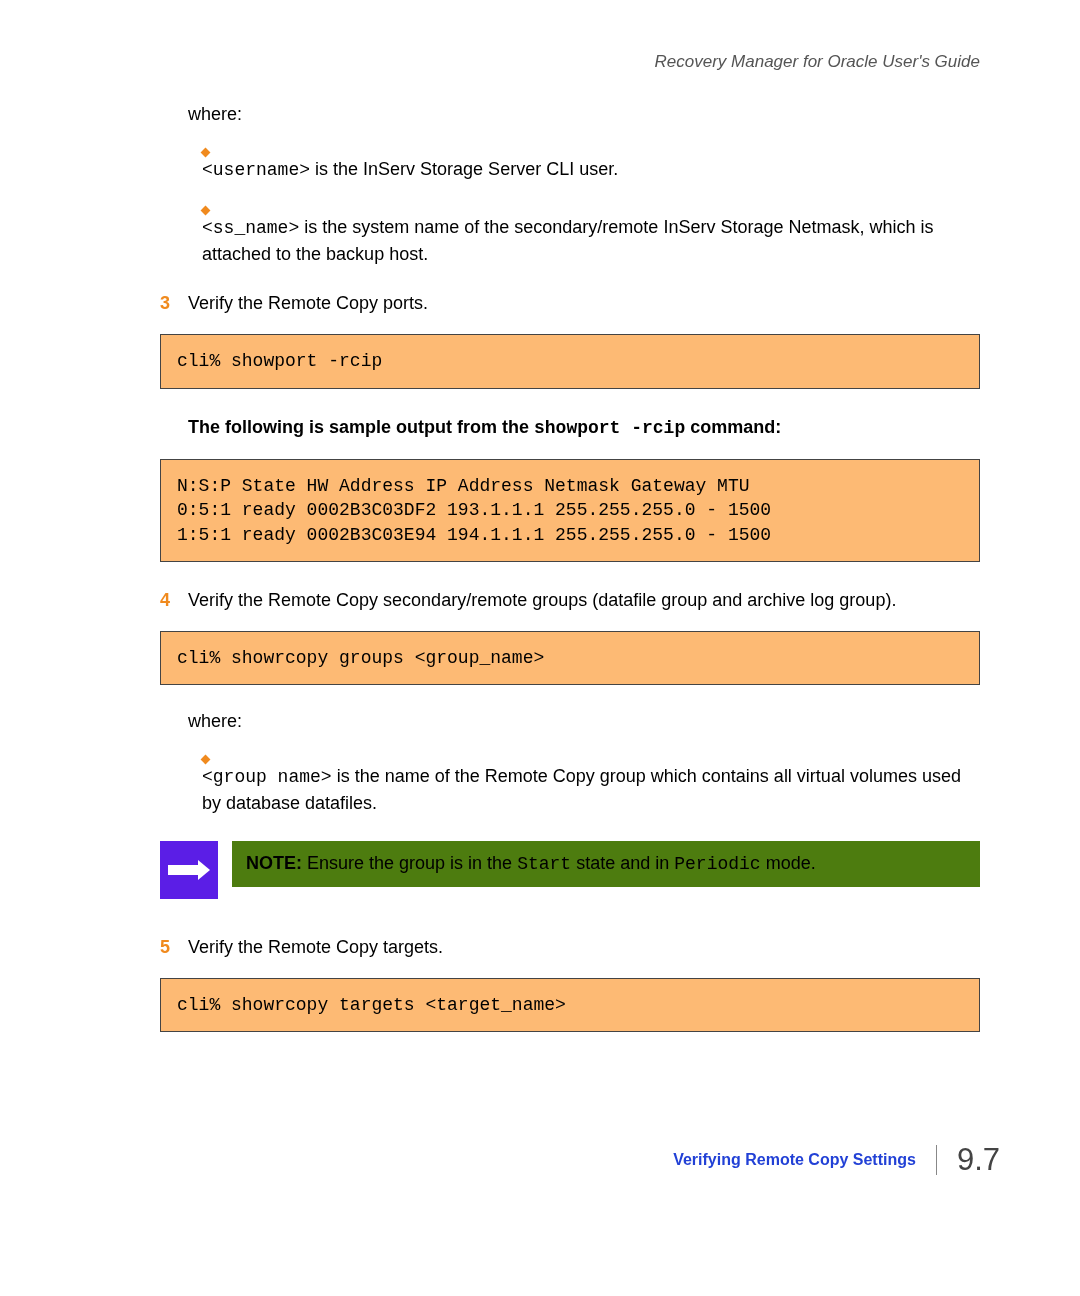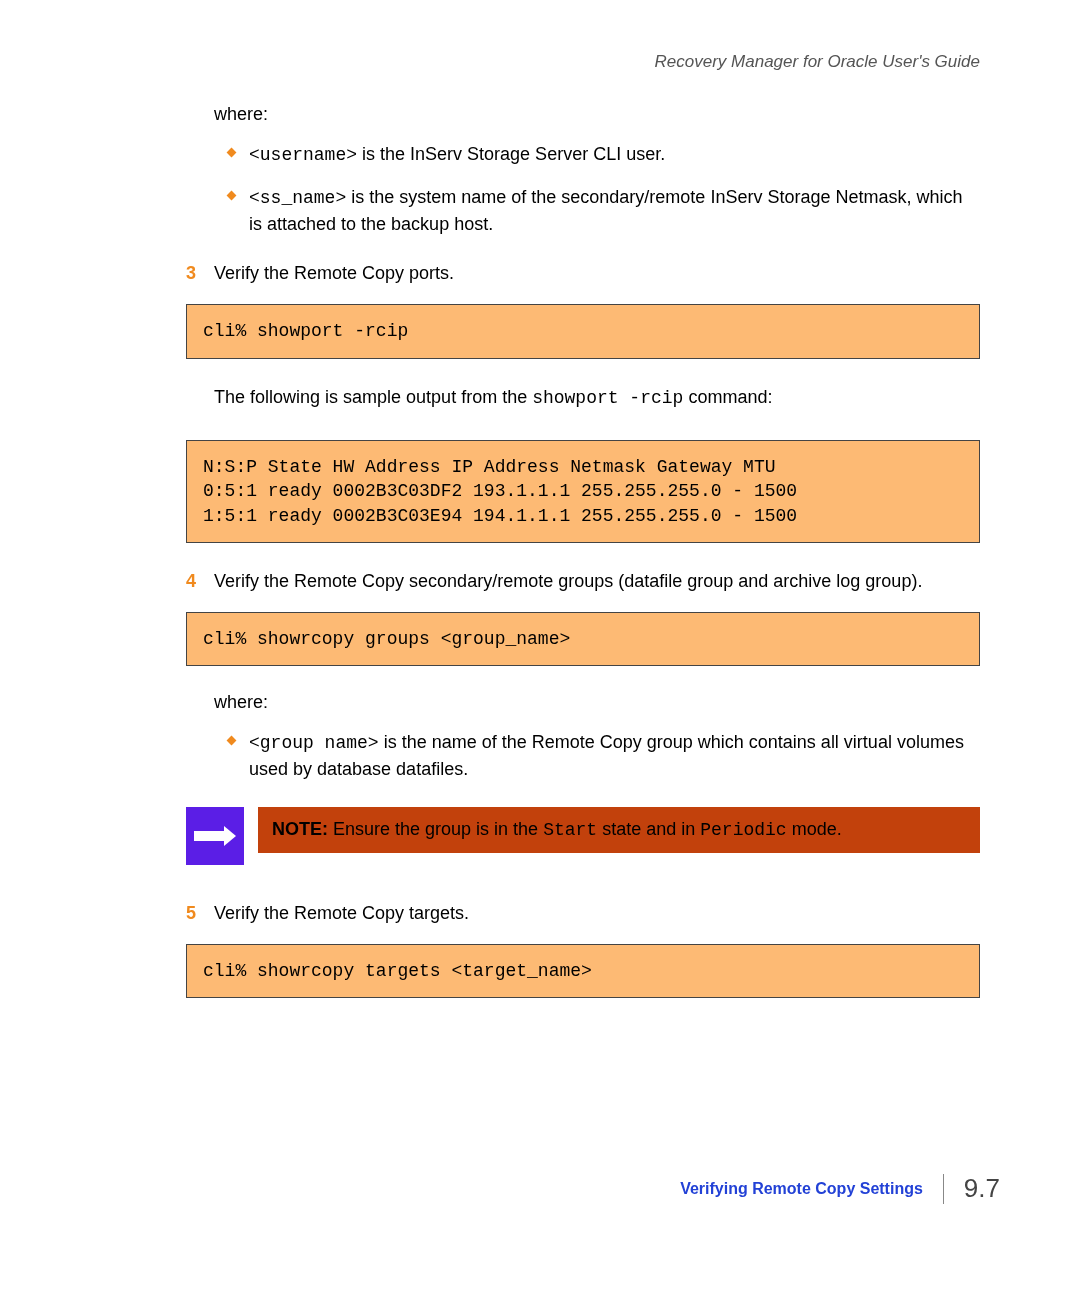--- a/index.html
+++ b/index.html
@@ -10,21 +10,20 @@
     font-family: "Segoe UI", "Myriad Pro", Arial, sans-serif;
     font-size: 18px;
     color: #000;
     position: relative;
   }
   .page {
     position: relative;
     width: 100%;
     height: 100%;
     padding-top: 44px;
-    padding-left: 26px;
   }
   .header {
     position: absolute;
     top: 52px;
     right: 100px;
     font-style: italic;
     font-size: 17px;
     color: #555;
   }
   .content {
@@ -38,20 +37,21 @@
   ul.bullets {
     list-style: none;
     margin-left: 14px;
     margin-bottom: 24px;
   }
   ul.bullets li {
     display: flex;
     align-items: flex-start;
     margin-bottom: 16px;
     line-height: 1.45;
+    flex-direction: column;
   }
   .diamond {
     display: inline-block;
     width: 7px;
     height: 7px;
     background: #f08a1e;
     transform: rotate(45deg);
     margin-right: 14px;
     margin-top: 8px;
     flex-shrink: 0;
@@ -76,22 +76,23 @@
     font-family: "Courier New", monospace;
     font-size: 18px;
     white-space: pre;
     margin-left: -28px;
     margin-right: 0;
     margin-bottom: 26px;
     line-height: 1.35;
     background: #fdba74;
   }
   .para {
-    margin-bottom: 29px;
+    margin-bottom: 18px;
     line-height: 1.4;
+    font-weight: bold;
   }
   .mono { font-family: "Courier New", monospace; font-size: 18px; }
   .note-block {
     display: flex;
     align-items: flex-start;
     margin-left: -28px;
     margin-bottom: 36px;
     margin-top: 14px;
   }
   .note-icon {
@@ -111,46 +112,46 @@
     background: #fff;
   }
   .arrow-head {
     width: 0; height: 0;
     border-top: 10px solid transparent;
     border-bottom: 10px solid transparent;
     border-left: 12px solid #fff;
   }
   .arrow-wrap { display:flex; align-items:center; }
   .note-text {
-    background: #c2410c;
+    background: #4d7c0f;
     padding: 10px 14px;
     flex: 1;
     line-height: 1.4;
   }
   .footer {
     position: absolute;
-    bottom: 92px;
+    bottom: 118px;
     right: 80px;
     display: flex;
     align-items: center;
   }
   .footer .section-title {
     color: #2241d6;
     font-weight: 700;
     font-size: 16px;
     margin-right: 20px;
   }
   .footer .divider {
     width: 1px;
     height: 30px;
     background: #888;
     margin-right: 20px;
   }
   .footer .page-num {
-    font-size: 26px;
+    font-size: 31px;
     font-weight: 300;
     color: #444;
   }
   .bold { font-weight: 700; }
 </style>
 </head>
 <body>
 
 <div class="page">
 

